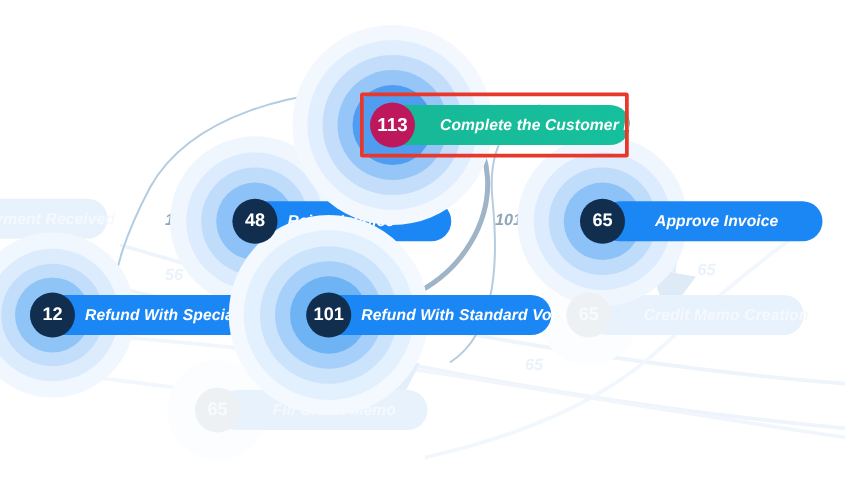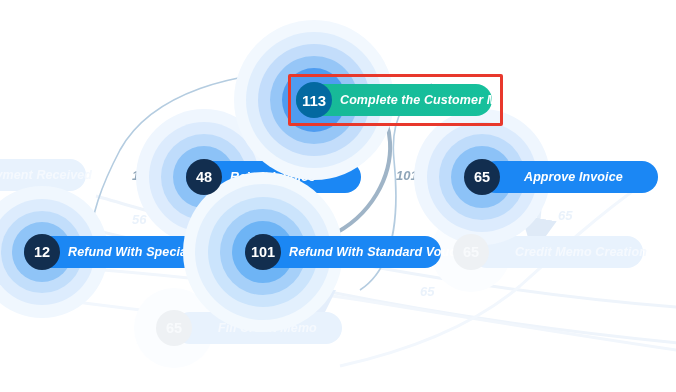--- a/index.html
+++ b/index.html
@@ -80,21 +80,21 @@
     justify-content: center;
     font-size: 14.5px;
     font-weight: 700;
     z-index: 3;
   }
   
   .node.selected .pill {
     background: linear-gradient(90deg, #17b897 0%, #17bd9a 60%, #16c09c 100%);
   }
   .node.selected .badge {
-    background: #0369a1;
+    background: #be185d;
     font-size: 15px;
   }
   
   .node.ghost .pill {
     background: #e8f2fd;
   }
   .node.ghost .pill-label {
     color: #f5f9fe;
   }
   .node.ghost .badge {
@@ -233,21 +233,21 @@
     </div>
     <div class="badge">101</div>
   </div>
 
   <div class="node selected" style="left:296px; top:82px;">
     <div class="halo" style="left:-62px; top:-62px; width:160px; height:160px; background:#f2f8fe;"></div>
     <div class="halo" style="left:-50px; top:-50px; width:136px; height:136px; background:#e0eefd;"></div>
     <div class="halo" style="left:-38px; top:-38px; width:112px; height:112px; background:#c3ddfb;"></div>
     <div class="halo" style="left:-26px; top:-26px; width:88px; height:88px; background:#96c6f7;"></div>
     <div class="halo" style="left:-14px; top:-14px; width:64px; height:64px; background:#4f9cf0;"></div>
-    <div class="pill" style="width:196px; left:0;">
+    <div class="pill" style="width:196px; left:12px;">
       <span class="pill-label">Complete the Customer Memo</span>
     </div>
     <div class="badge">113</div>
   </div>
 
   <div class="selection-box" style="left:288px; top:74px; width:215px; height:52px;"></div>
 
 </div>
 
 </body></html>

